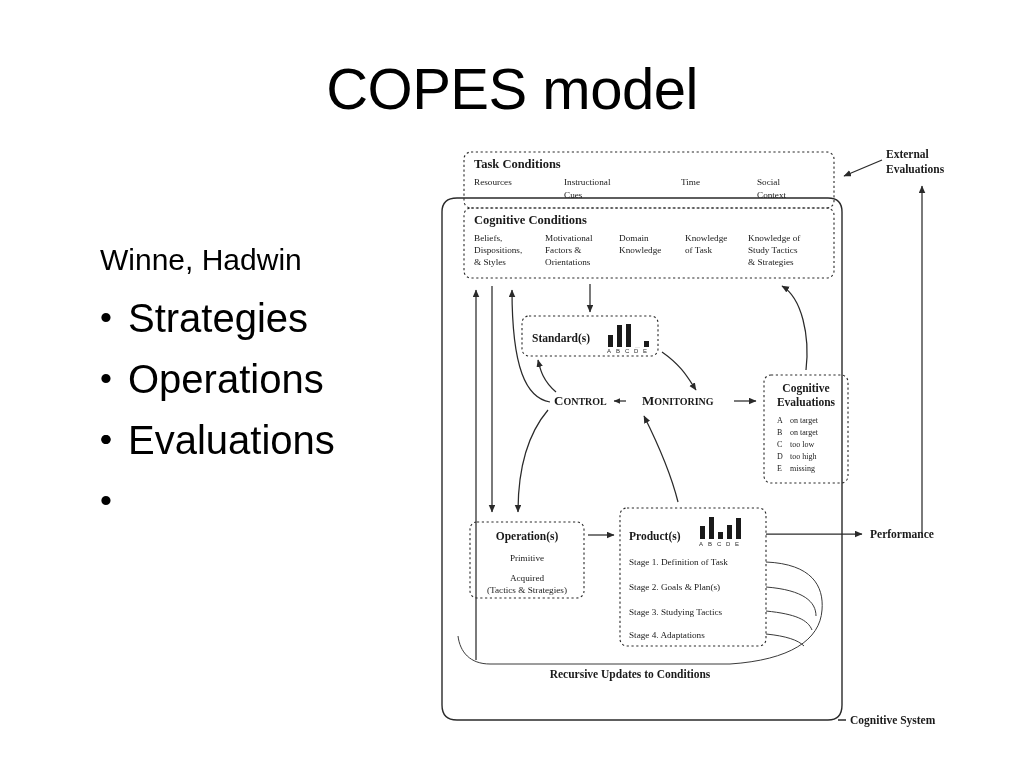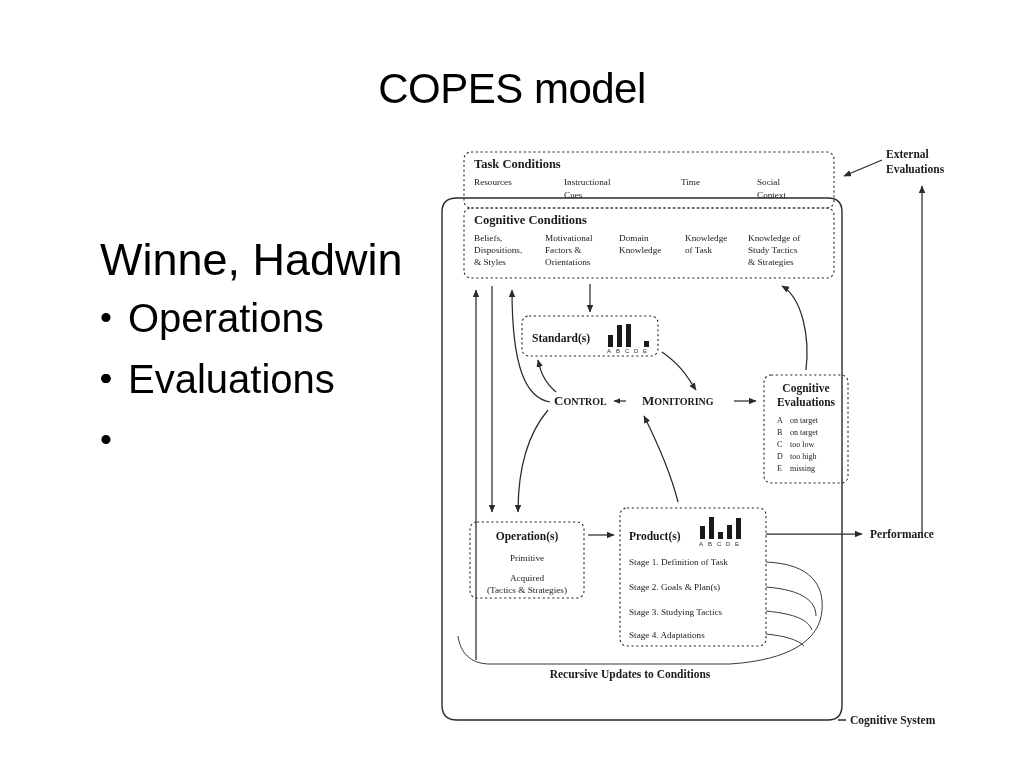--- a/index.html
+++ b/index.html
@@ -18,36 +18,36 @@
   }
 
   
   #slide-title {
     position: absolute;
     left: 0;
     top: 58px;
     width: 1024px;
     text-align: center;
     font-family: "Liberation Sans", sans-serif;
-    font-size: 42px;
+    font-size: 58px;
     font-weight: 400;
     line-height: 62px;
     letter-spacing: -0.5px;
     color: #000000;
   }
 
   
   #left-column {
     position: absolute;
     left: 100px;
     top: 232px;
     width: 330px;
   }
   #authors-line {
-    font-size: 45px;
+    font-size: 30px;
     line-height: 56px;
     font-weight: 400;
     white-space: nowrap;
   }
   #copes-list {
     list-style: none;
     margin: 0;
     padding: 0;
   }
   #copes-list li {
@@ -137,24 +137,25 @@
 </head>
 <body>
 
 <div id="slide-title">COPES model</div>
 
 <div id="left-column">
   <div id="authors-line">Winne, Hadwin</div>
   <ul id="copes-list">
     <li>
       <span class="bullet-glyph">•</span>
+      <span>Strategies</span>
+    </li>
+    <li>
+      <span class="bullet-glyph">•</span>
       <span>Operations</span>
-    </li>
-    <li>
-      <span class="bullet-glyph">•</span>
     </li>
     <li>
       <span class="bullet-glyph">•</span>
     </li>
     <li>
       <span class="bullet-glyph">•</span>
       <span>Evaluations</span>
     </li>
     <li>
       <span class="bullet-glyph">•</span>

